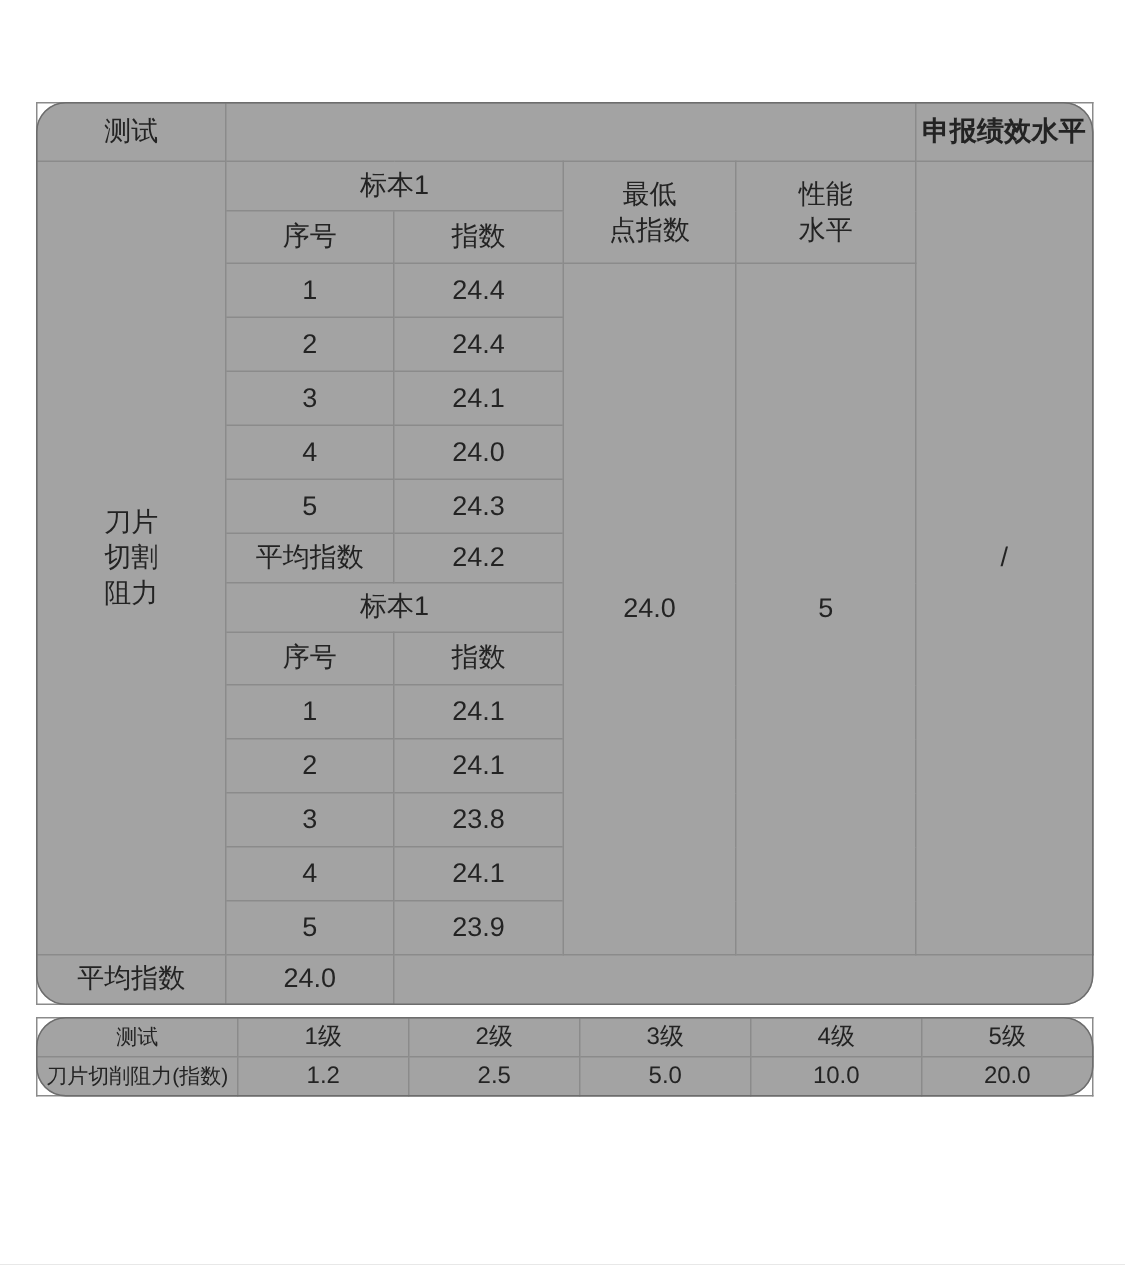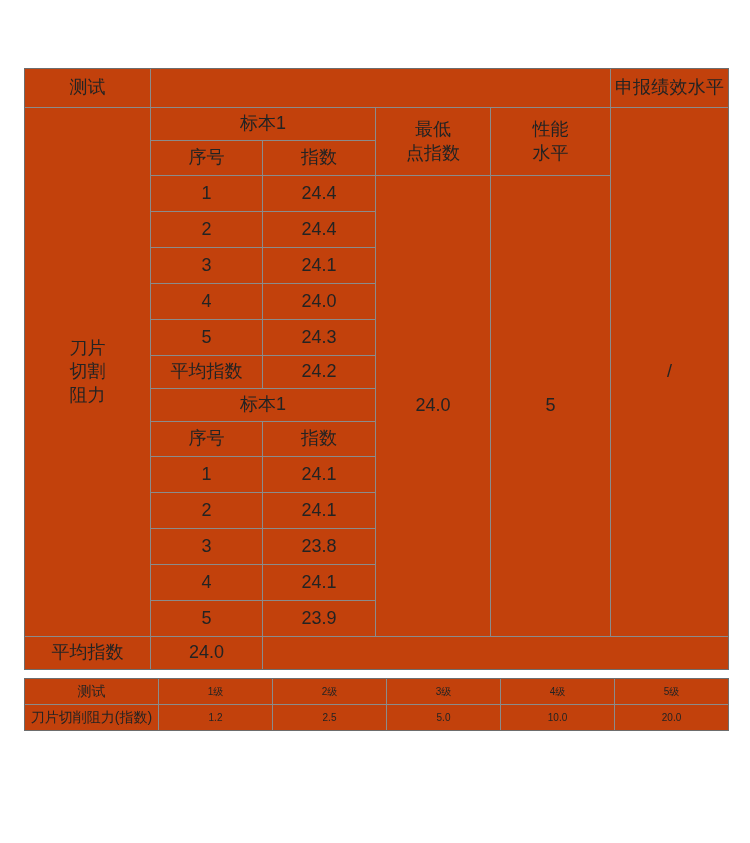--- a/index.html
+++ b/index.html
@@ -20,59 +20,60 @@
   .t1-wrap {
     position: absolute;
     left: 24px;
     top: 68px;
     width: 704px;
   }
   table.grid {
     border-collapse: collapse;
     table-layout: fixed;
     width: 100%;
-    background: #c2410c;
+    background: #a3a3a3;
+    border-radius: 20px;
   }
   table.grid td {
     border: 1px solid #8b8b8b;
     text-align: center;
     vertical-align: middle;
     padding: 0;
     color: #232323;
   }
   
   table.grid {
     outline: 1px solid #6d6d6d;
     outline-offset: -1px;
   }
 
   .t1 td { font-size: 18px; line-height: 1.28; }
 
   .cell-test      { font-size: 18px; height: 38px; }
   .cell-blank     { }
-  .cell-declare   { font-size: 13.5px; font-weight: normal; letter-spacing: .2px; }
+  .cell-declare   { font-size: 13.5px; font-weight: bold; letter-spacing: .2px; }
   .cell-specimen  { font-size: 18px; height: 32px; font-weight: 500;}
   .cell-subhead   { font-size: 18px; height: 34px; }
   .cell-data      { height: 35px; font-size: 18px; }
   .cell-avg       { height: 32px; font-size: 17px; margin-top: 36px; }
   .cell-rowlabel  { font-size: 18px; line-height: 2.55; }
   .cell-mid       { font-size: 14px; }
 
   .stack span { display: block; }
 
   
   .t2-wrap {
     position: absolute;
     left: 24px;
     top: 678px;
     width: 704px;
   }
   .t2 td {
     height: 25px;
-    font-size: 10px;
+    font-size: 16px;
     border: 1px solid #6e6e6e;
   }
   .t2 td.c-label { font-size: 14px; }
 </style>
 </head>
 <body>
 
 <div class="t1-wrap">
   <table class="grid t1">
     <colgroup>

